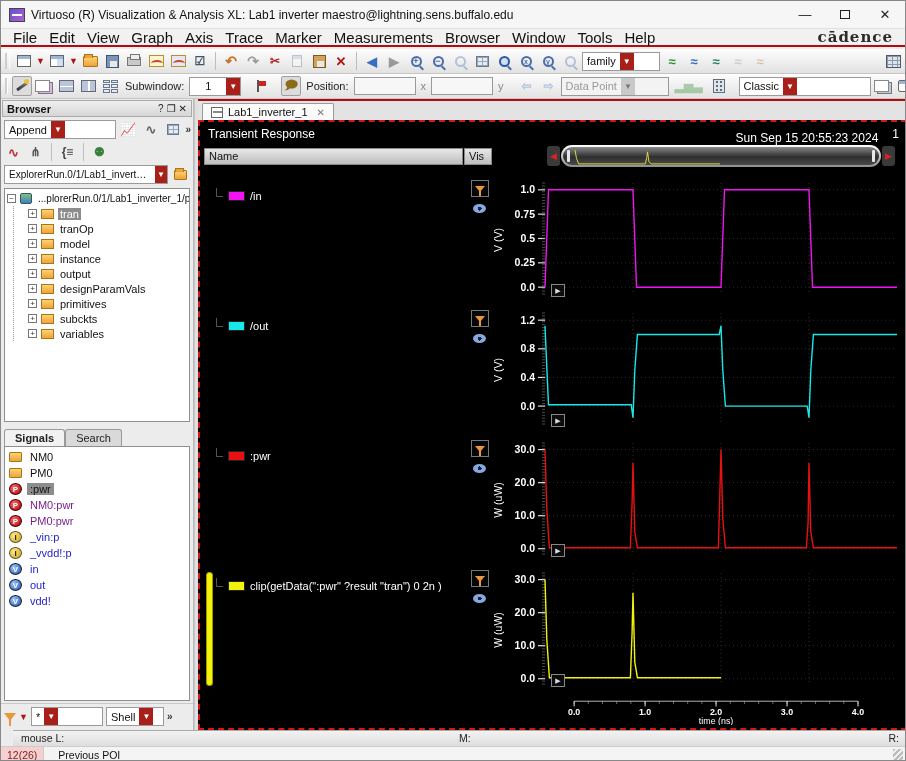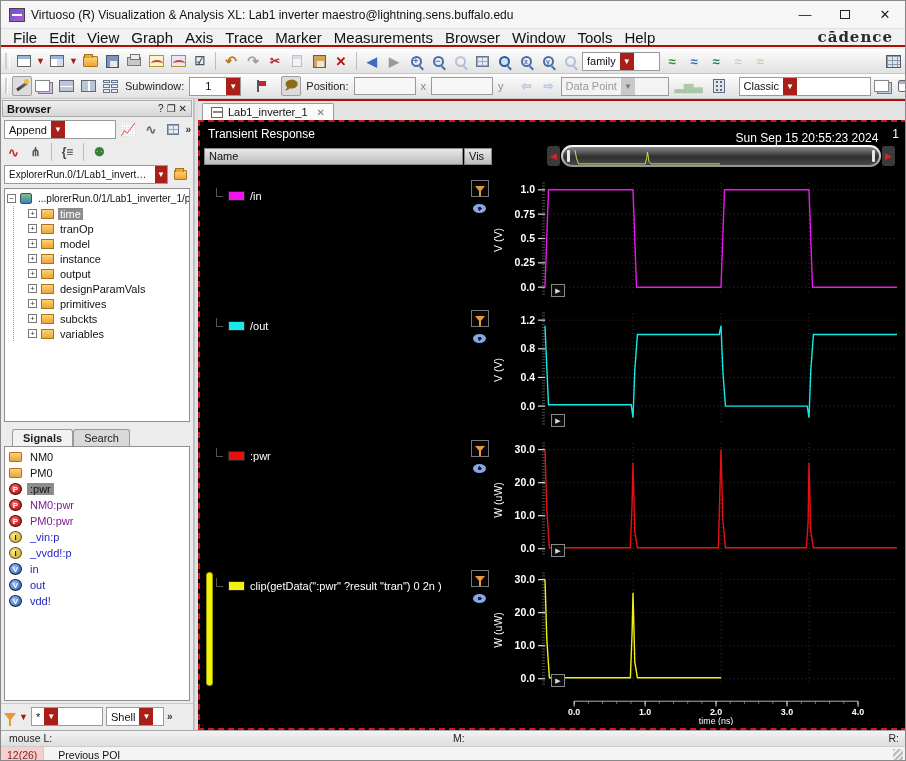--- a/index.html
+++ b/index.html
@@ -88,21 +88,21 @@
 
   .treebox { margin:2px 3px; background:#fff; border:1px solid #8f8f8f; flex:none; height:234px; overflow:hidden; font-size:11px; padding:2px;}
   .trow { display:flex; align-items:center; gap:4px; height:15px; white-space:nowrap;}
   .texp { width:9px; height:9px; border:1px solid #777; background:#fff; font-size:8px; line-height:7px; text-align:center; color:#333; flex:none;}
   .tdb { width:12px; height:11px; background:linear-gradient(#7fc27f,#3f7fbf); border:1px solid #356; border-radius:2px; flex:none;}
   .tfold { width:13px; height:10px; background:linear-gradient(#ffd270,#eda33c); border:1px solid #a97516; flex:none; position:relative;}
   .tchildren { padding-left:14px; border-left:1px dotted #999; margin-left:6px;}
   .tlabel { color:#111; padding:0 2px;}
   .tlabel.sel { background:#8c8c8c; color:#fff;}
 
-  .sigtabs { display:flex; align-items:flex-end; height:20px; padding-left:11px; margin-top:2px;}
+  .sigtabs { display:flex; align-items:flex-end; height:20px; padding-left:3px; margin-top:2px;}
   .sigtab { font-size:11px; padding:2px 10px; border:1px solid #999; border-bottom:none; background:#d9d9d9; color:#222; border-radius:3px 3px 0 0;}
   .sigtab.active { background:#f2f2f2; font-weight:bold;}
   .siglist { margin:0 3px 2px 3px; background:#fff; border:1px solid #8f8f8f; flex:1; font-size:11px; padding:2px; overflow:hidden;}
   .sigrow { display:flex; align-items:center; gap:5px; height:16px; padding-left:2px;}
   .sigrow .slabel { padding:0 3px;}
   .sigrow.sel .slabel { background:#8c8c8c; color:#000;}
   .sicon { width:13px; height:12px; flex:none; display:inline-flex; align-items:center; justify-content:center; font-size:8px; font-weight:bold; border-radius:50%;}
   .ic-folder { border-radius:1px; background:linear-gradient(#ffd270,#eda33c); border:1px solid #a97516; height:10px;}
   .ic-power { background:radial-gradient(circle at 35% 35%, #f66,#a00); color:#fff; border:1px solid #400;}
   .ic-power::before { content:"P";}
@@ -147,21 +147,21 @@
   .swatch { width:17px; height:10px; border:1px solid #222; flex:none;}
   .visbox { position:absolute; right:3px; top:0; width:18px; height:17px; border:1px solid #777; background:#050505; display:flex; align-items:center; justify-content:center;}
   .funnel { width:0; height:0; border-left:5px solid transparent; border-right:5px solid transparent; border-top:6px solid #e8973a; position:relative;}
   .funnel::after { content:""; position:absolute; left:-1px; top:-1px; width:2px; height:5px; background:#e8973a;}
   .eye { position:absolute; right:6px; top:24px; width:13px; height:9px; background:radial-gradient(circle at 50% 50%, #223 0 2px, #86a7e0 2px); border-radius:50%;}
   .selbar { display:none; position:absolute; left:2px; top:2px; width:7px; height:114px; background:#f2f20a; border-radius:3px; border:1px solid #990;}
   .playbtn { position:absolute; left:347px; bottom:3px; width:14px; height:13px; border:1px solid #888; background:#0c0c0c; color:#ddd; font-size:7px; display:flex; align-items:center; justify-content:center;}
   .xaxis { margin-left:288px; }
 
   
-  .statusbar { position:absolute; top:729px; left:0; right:0; height:16px; background:linear-gradient(#f2f2f2,#dedede); border-top:1px solid #aaa; font-size:10.5px; color:#222;}
+  .statusbar { position:absolute; top:729px; left:12px; right:0; height:16px; background:linear-gradient(#f2f2f2,#dedede); border-top:1px solid #aaa; font-size:10.5px; color:#222;}
   .statusbar .sl { position:absolute; left:8px; top:1px;}
   .statusbar .sm { position:absolute; left:50%; top:1px;}
   .statusbar .sr { position:absolute; right:6px; top:1px;}
   .bottombar { position:absolute; top:745px; left:0; right:0; height:16px; background:#f4f4f4; border-top:1px solid #ccc; display:flex; align-items:center; font-size:10.5px;}
   .poi-badge { background:#f6cfce; color:#7a1d1d; padding:0 6px; height:100%; display:flex; align-items:center; border-right:1px solid #ccc;}
   .poi-label { margin-left:14px; color:#111;}
   .rgrip { margin-left:auto; width:10px; height:12px; background:repeating-linear-gradient(135deg,#bbb 0 2px,#eee 2px 4px); margin-right:2px;}
 </style>
 </head>
 <body>
@@ -431,21 +431,21 @@
       <div class="treebox">
         <div class="trow">
           <span class="texp">−</span>
           <span class="tdb"></span>
           <span class="tlabel" style="font-size:10px">...plorerRun.0/1/Lab1_inverter_1/psf</span>
         </div>
         <div class="tchildren" id="tree-children">
             <div class="trow">
     <span class="texp">+</span>
     <span class="tfold"></span>
-    <span class="tlabel sel">time</span>
+    <span class="tlabel sel">tran</span>
   </div>
             <div class="trow">
     <span class="texp">+</span>
     <span class="tfold"></span>
     <span class="tlabel">tranOp</span>
   </div>
             <div class="trow">
     <span class="texp">+</span>
     <span class="tfold"></span>
     <span class="tlabel">model</span>

